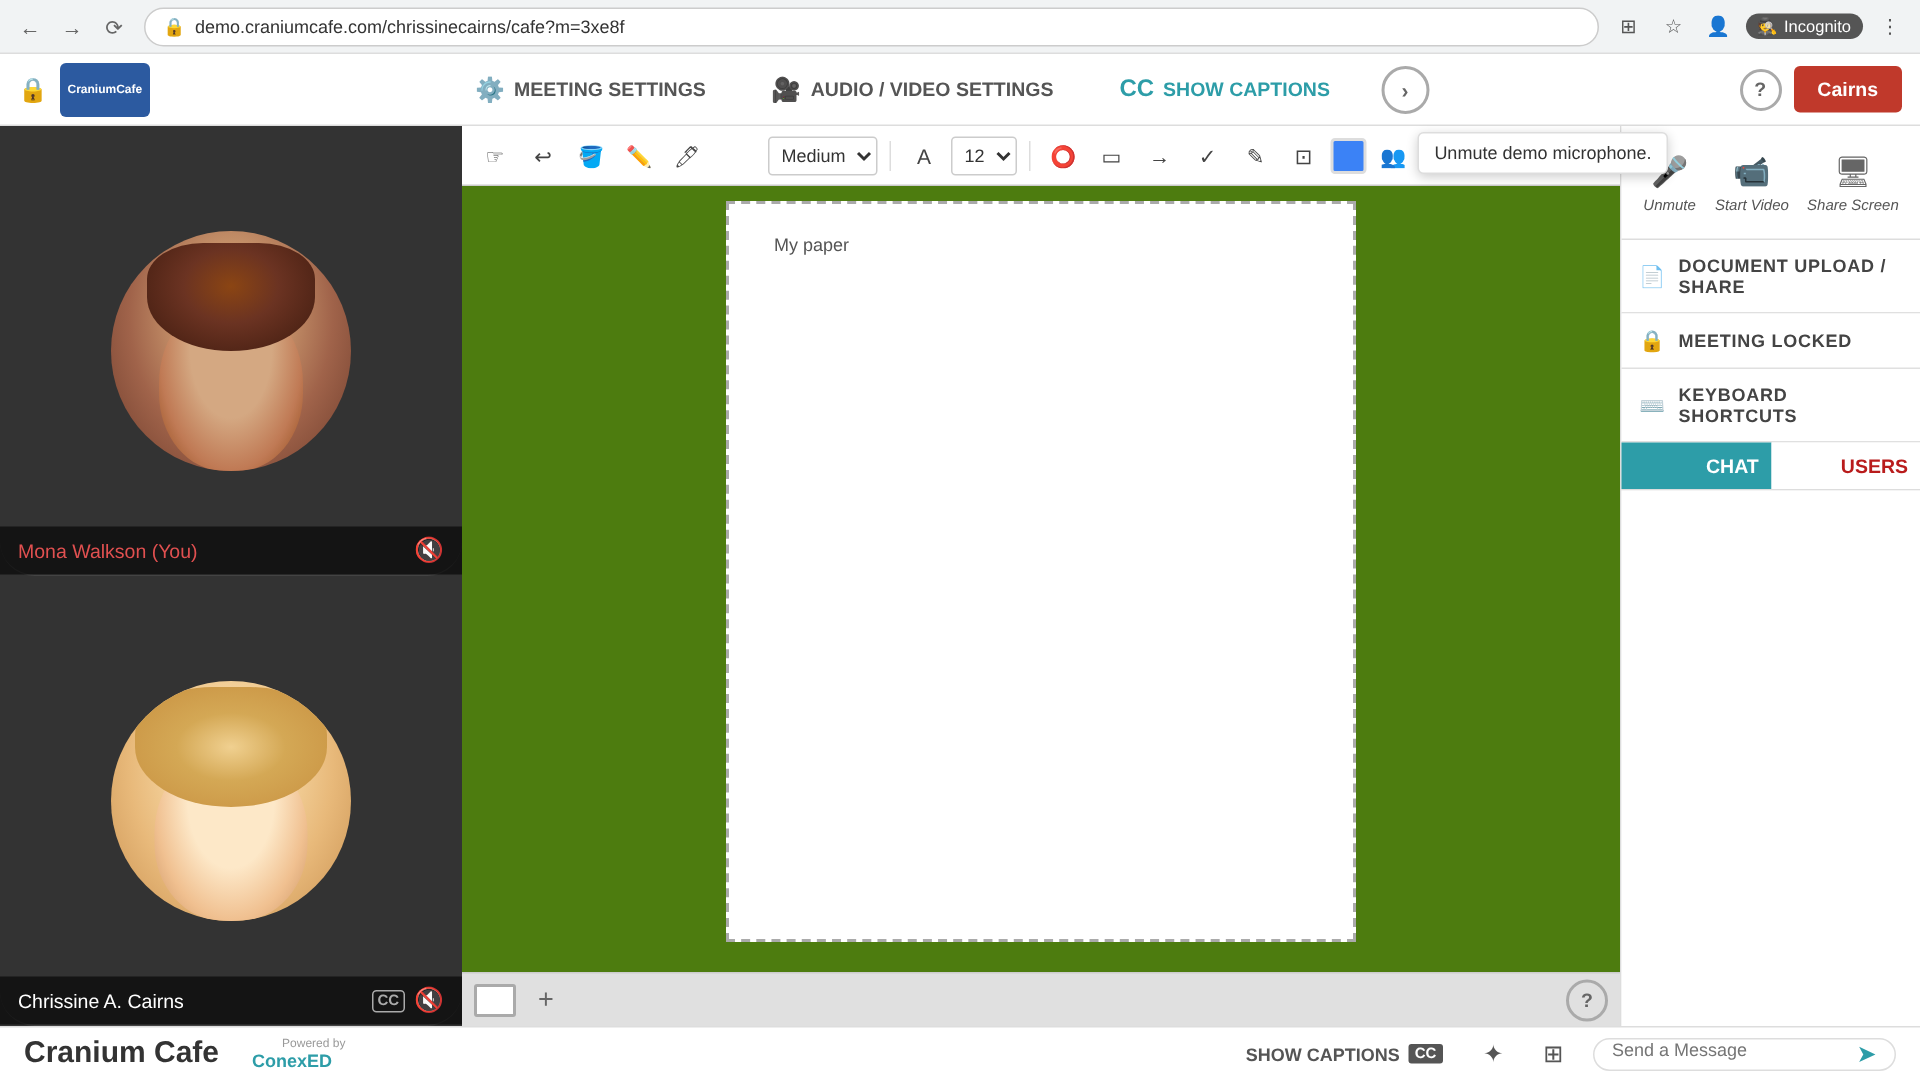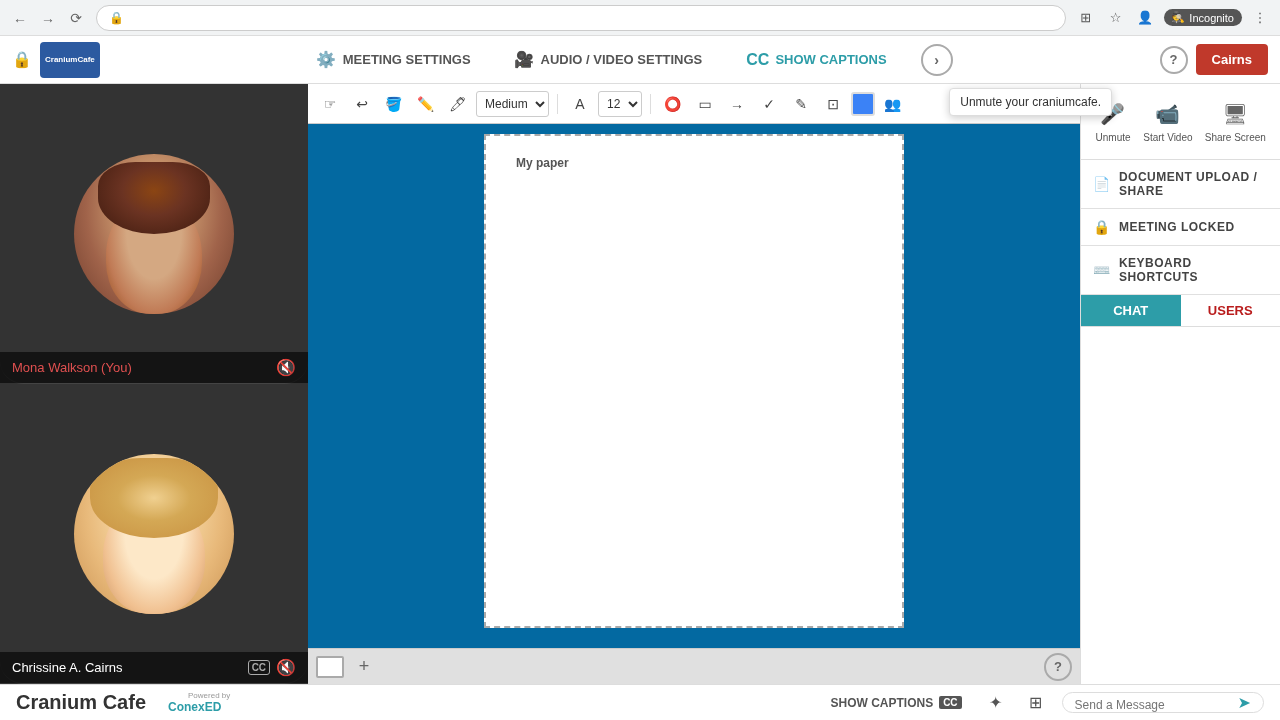--- a/index.html
+++ b/index.html
@@ -204,21 +204,21 @@
       gap: 4px;
     }
     .toolbar-btn {
       width: 28px; height: 28px; border: none; background: transparent;
       cursor: pointer; display: flex; align-items: center; justify-content: center;
       border-radius: 3px; font-size: 14px; color: #444;
     }
     .toolbar-separator { width: 1px; height: 20px; background: #ddd; margin: 0 4px; }
     .toolbar-select {
       height: 26px; border: 1px solid #ccc; border-radius: 3px;
-      background: white; font-size: 12px; color: #333; padding: 0 4px; cursor: pointer;
+      background: white; font-size: 12px; color: #333; padding: 0 4px; cursor: pointer; margin-left: 36px;
     }
     .toolbar-font-size {
       height: 26px; width: 44px; border: 1px solid #ccc; border-radius: 3px;
       background: white; font-size: 12px; color: #333; padding: 0 4px; cursor: pointer;
     }
     .toolbar-color {
       width: 24px; height: 24px; border: 2px solid #ddd; border-radius: 3px;
       background: #3b82f6; cursor: pointer;
     }
     .page-controls {
@@ -235,27 +235,26 @@
       border-radius: 3px;
     }
     .page-plus-btn, .page-more-btn {
       width: 24px; height: 24px; border: none; background: transparent;
       cursor: pointer; font-size: 16px; color: #555; display: flex; align-items: center; justify-content: center;
       border-radius: 3px;
     }
 
     .whiteboard {
       flex: 1;
-      background: #0369a1;
+      background: #4d7c0f;
       display: flex;
       align-items: center;
       justify-content: center;
       position: relative;
       overflow: hidden;
-      font-weight: bold;
     }
     .whiteboard-paper {
       width: 420px;
       background: white;
       position: absolute;
       top: 10px;
       bottom: 20px;
       left: 50%;
       transform: translateX(-50%);
       border: 2px dashed #aaa;
@@ -315,21 +314,21 @@
     .right-tool {
       display: flex; flex-direction: column; align-items: center; gap: 4px;
       cursor: pointer; padding: 4px;
       border-radius: 4px;
     }
     .right-tool-icon {
       width: 36px; height: 28px; display: flex; align-items: center; justify-content: center;
       font-size: 20px; color: #666;
     }
     .right-tool-icon.muted { color: #c0392b; }
-    .right-tool-label { font-size: 10px; color: #555; text-align: center; }
+    .right-tool-label { font-size: 10px; color: #555; text-align: center; font-style: italic; }
 
     .right-panel-menu {
       display: flex; flex-direction: column;
     }
     .menu-item {
       display: flex; align-items: center; gap: 8px;
       padding: 10px 12px;
       border-bottom: 1px solid #e0e0e0;
       background: white;
       cursor: pointer;
@@ -339,21 +338,21 @@
       letter-spacing: 0.5px;
     }
     .menu-item .menu-icon { font-size: 14px; color: #666; }
     .menu-item.locked .menu-icon { color: #c0392b; }
 
     .chat-users-tabs {
       display: flex;
       border-bottom: 1px solid #ddd;
     }
     .chat-tab {
-      flex: 1; padding: 8px; text-align: center;
+      flex: 1; padding: 8px; text-align: right;
       font-size: 13px; font-weight: 600; cursor: pointer;
       border: none; background: transparent;
     }
     .chat-tab.active {
       background: #2d9da8; color: white;
     }
     .chat-tab:not(.active) {
       background: white; color: #b91c1c;
     }
     .chat-content {
@@ -391,21 +390,21 @@
     .cc-badge {
       background: #555; color: white; font-size: 10px;
       padding: 1px 4px; border-radius: 2px; font-weight: bold;
     }
     .bottom-star-btn, .bottom-grid-btn {
       width: 28px; height: 28px; border: none; background: transparent;
       cursor: pointer; font-size: 16px; color: #555; display: flex; align-items: center; justify-content: center;
       border-radius: 4px;
     }
     .message-area {
-      display: flex; align-items: flex-end; gap: 8px;
+      display: flex; align-items: flex-start; gap: 8px;
       border: 1px solid #ddd; border-radius: 20px;
       padding: 0 12px; background: white; min-width: 180px;
     }
     .message-input {
       border: none; outline: none; font-size: 12px;
       color: #999; background: transparent; flex: 1;
     }
     .send-btn {
       background: transparent; border: none; cursor: pointer;
       font-size: 16px; color: #2d9da8;
@@ -415,20 +414,21 @@
 <body>
 
 <div class="browser-bar">
   <div class="browser-nav-btns">
     <button class="browser-nav-btn">←</button>
     <button class="browser-nav-btn">→</button>
     <button class="browser-nav-btn">⟳</button>
   </div>
   <div class="browser-url-bar">
     <span>🔒</span>
+    <span class="browser-url-text">demo.craniumcafe.com/chrissinecairns/cafe?m=3xe8f</span>
   </div>
   <div class="browser-actions">
     <button class="browser-action-btn">⊞</button>
     <button class="browser-action-btn">☆</button>
     <button class="browser-action-btn">👤</button>
     <div class="incognito-badge">
       <span>🕵️</span>
       <span>Incognito</span>
     </div>
     <button class="browser-action-btn">⋮</button>
@@ -457,21 +457,21 @@
       <span>SHOW CAPTIONS</span>
     </button>
     <button class="header-more-btn">›</button>
   </div>
 
   <div class="header-right">
     <button class="help-btn">?</button>
     <button class="leave-btn">Cairns</button>
   </div>
 
-  <div class="tooltip">Unmute your craniumcafe.</div>
+  <div class="tooltip">Unmute demo microphone.</div>
 </div>
 
 <div class="main-layout" style="height: 600px;">
 
   <div class="participants-sidebar">
 
     <div class="participant-card">
       <div class="avatar-mona"></div>
       <div class="participant-name-bar">
         <span class="participant-name red">Mona Walkson (You)</span>

